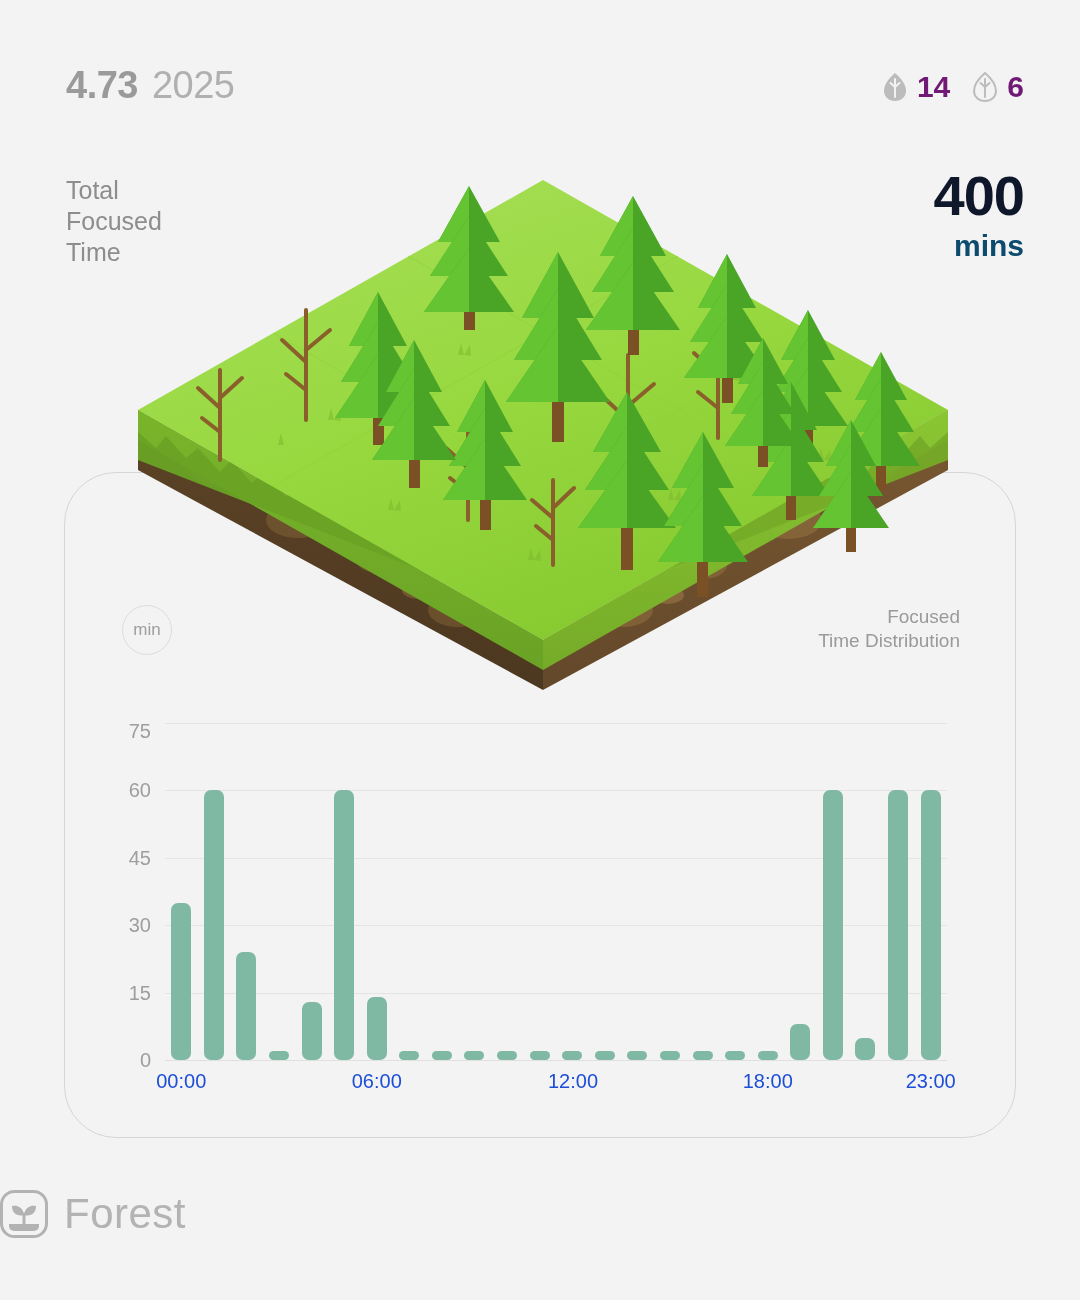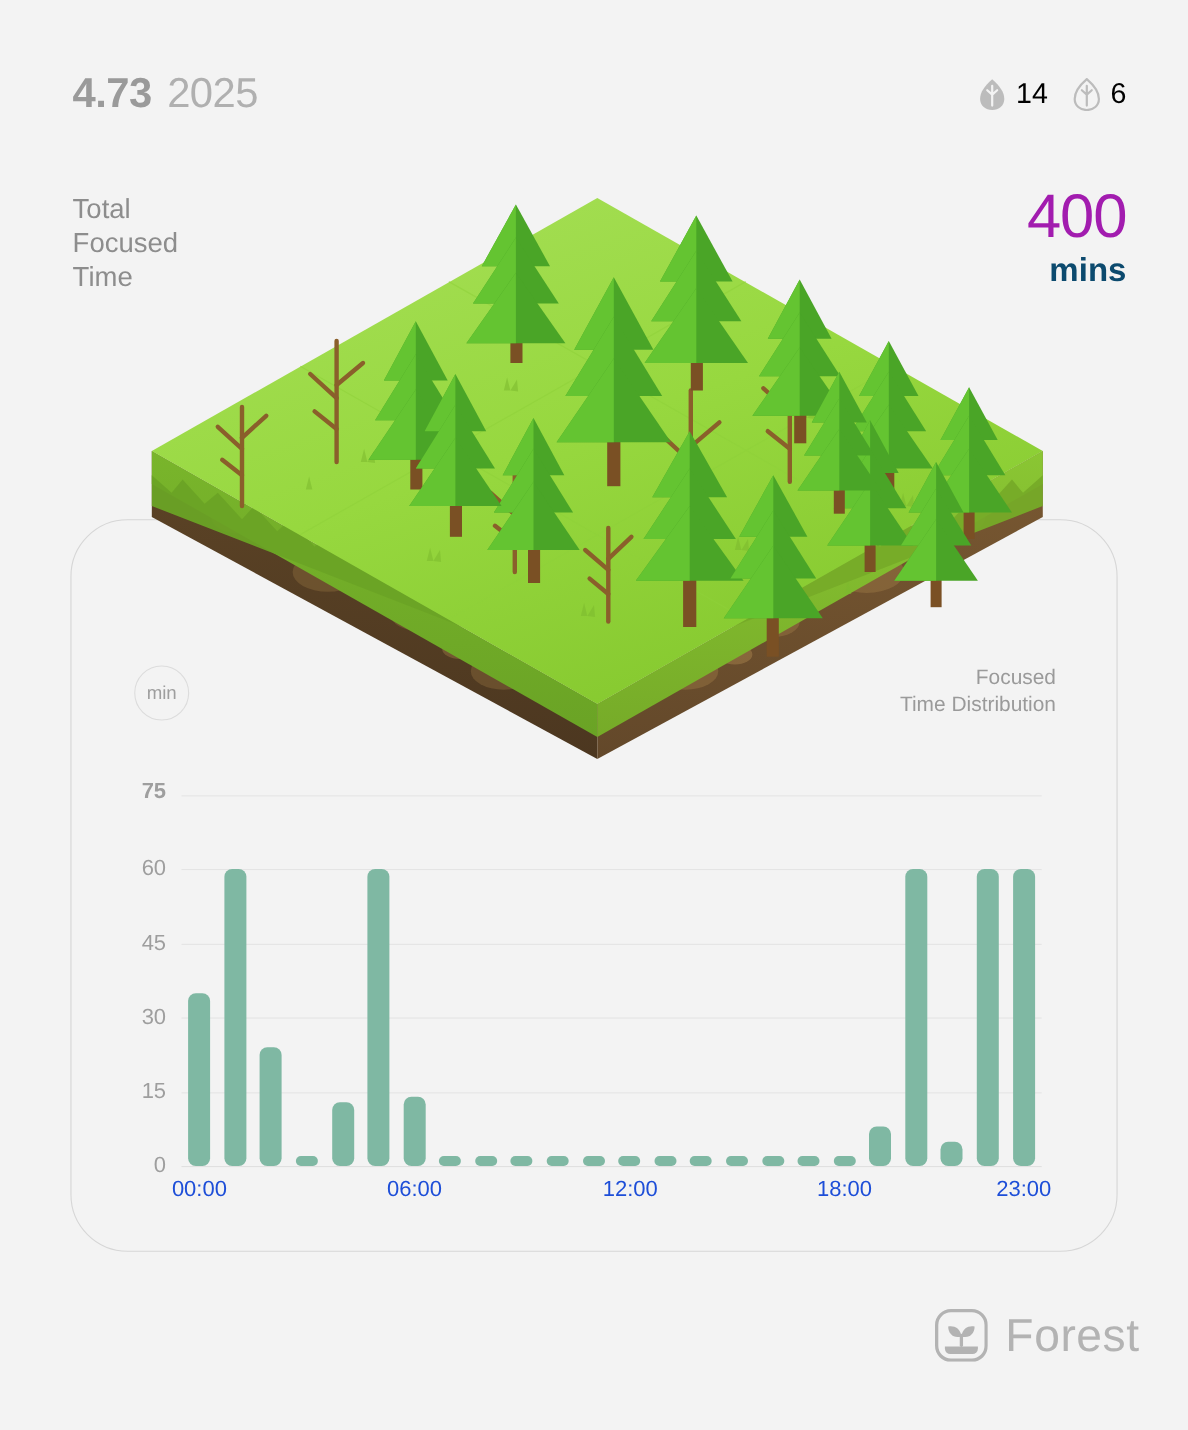--- a/index.html
+++ b/index.html
@@ -12,33 +12,33 @@
   #root { position:relative; width:1080px; height:1300px; overflow:hidden; }
 
   
   .header { position:absolute; left:0; top:0; width:1080px; height:140px; }
   .date-block { position:absolute; left:66px; top:64px; display:flex; align-items:baseline; gap:14px; }
   .date-day { font-size:38px; font-weight:bold; color:#9a9a9a; letter-spacing:-0.5px; }
   .date-year { font-size:38px; font-weight:normal; color:#b0b0b0; letter-spacing:-0.5px; }
 
   .stats { position:absolute; right:56px; top:70px; display:flex; align-items:center; gap:22px; }
   .stat { display:flex; align-items:center; gap:9px; }
-  .stat-value { font-size:26px; color:#000000; font-weight:normal; }
+  .stat-value { font-size:30px; color:#701a75; font-weight:bold; }
   .leaf-ico { width:26px; height:30px; display:block; }
 
   
   .total-label {
     position:absolute; left:66px; top:175px;
     font-size:25px; line-height:31px; color:#8d8d8d; font-weight:normal;
     z-index:6;
   }
   .total-value-wrap {
     position:absolute; right:56px; top:168px; text-align:right; z-index:6;
   }
-  .total-number { font-size:56px; font-weight:normal; color:#a21caf; line-height:56px; letter-spacing:-1px; }
+  .total-number { font-size:56px; font-weight:bold; color:#0f172a; line-height:56px; letter-spacing:-1px; }
   .total-unit { font-size:30px; font-weight:bold; color:#0c4a6e; line-height:36px; margin-top:4px; }
 
   
   .island { position:absolute; left:128px; top:170px; width:830px; height:520px; z-index:5; pointer-events:none; }
 
   
   .card {
     position:absolute; left:64px; top:472px; width:952px; height:666px;
     border:1.5px solid #d6d6d6; border-radius:52px; background:transparent; z-index:1;
   }
@@ -64,21 +64,21 @@
   .bars { position:absolute; left:0; bottom:0; width:100%; height:100%; display:flex; align-items:flex-end; }
   .barslot { flex:1 1 0; height:100%; display:flex; align-items:flex-end; justify-content:center; }
   .bar { width:20px; border-radius:7px; background:#7fb8a3; }
 
   .xlabels { position:absolute; left:165px; top:1070px; width:782px; height:30px; z-index:4; }
   .xlabel { position:absolute; font-size:20px; color:#1d4ed8; transform:translateX(-50%); white-space:nowrap; }
 
   
   .footer {
     position:absolute; left:0; top:1190px; width:1036px;
-    display:flex; align-items:center; justify-content:flex-end; gap:16px; z-index:6;
+    display:flex; align-items:center; justify-content:flex-start; gap:16px; z-index:6;
   }
   .brand-mark { width:48px; height:48px; display:block; }
   .brand-name { font-size:42px; color:#b3b3b3; font-weight:normal; letter-spacing:0.5px; }
 </style>
 </head>
 <body>
 
 <div id="root">
 
   <div class="header">
@@ -375,21 +375,21 @@
     <div>Focused</div>
     <div>Time Distribution</div>
   </div>
 
   <div class="ylabels">
       <div class="ylabel" style="top: 360px;">0</div>
       <div class="ylabel" style="top: 292.5px;">15</div>
       <div class="ylabel" style="top: 225px;">30</div>
       <div class="ylabel" style="top: 157.5px;">45</div>
       <div class="ylabel" style="top: 90px;">60</div>
-      <div class="ylabel" style="top: 20px; font-weight: bold;">75</div>
+      <div class="ylabel" style="top: 31px;">75</div>
     </div>
   <div class="plot">
     <div class="gridlines">
         <div class="gridline base" style="top: 360px;"></div>
         <div class="gridline" style="top: 292.5px;"></div>
         <div class="gridline" style="top: 225px;"></div>
         <div class="gridline" style="top: 157.5px;"></div>
         <div class="gridline" style="top: 90px;"></div>
         <div class="gridline" style="top: 22.5px;"></div>
       </div>

